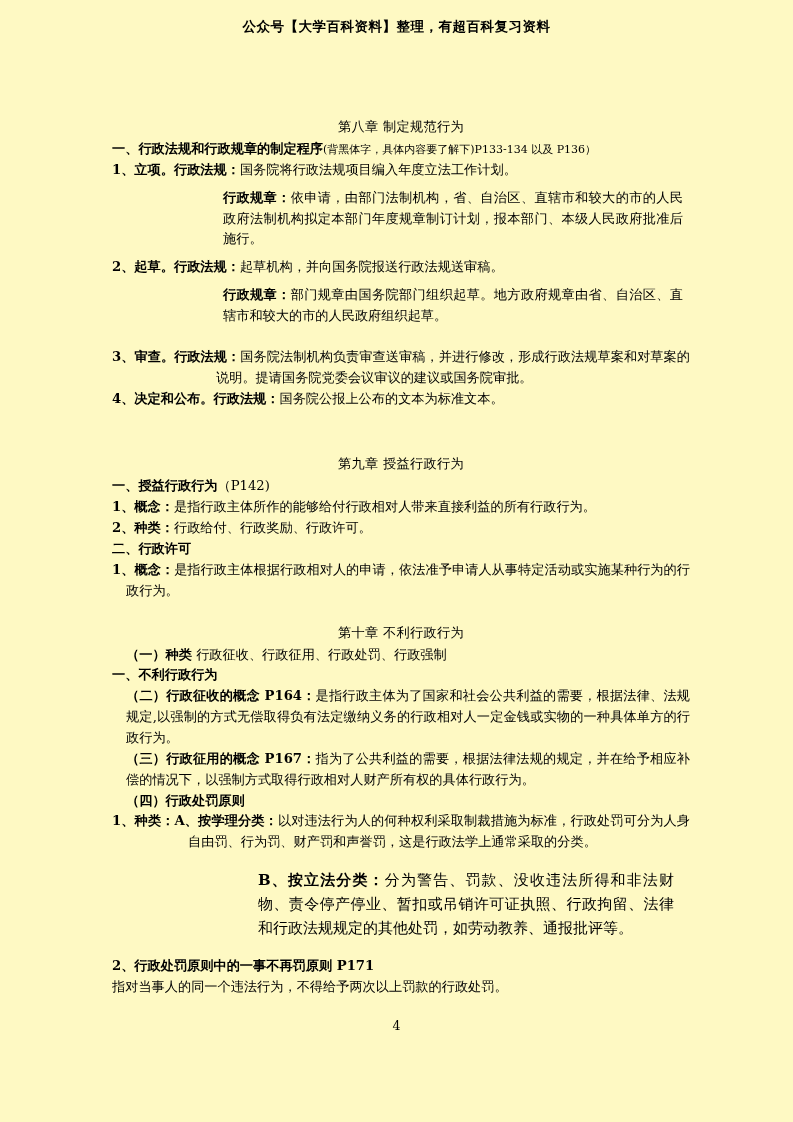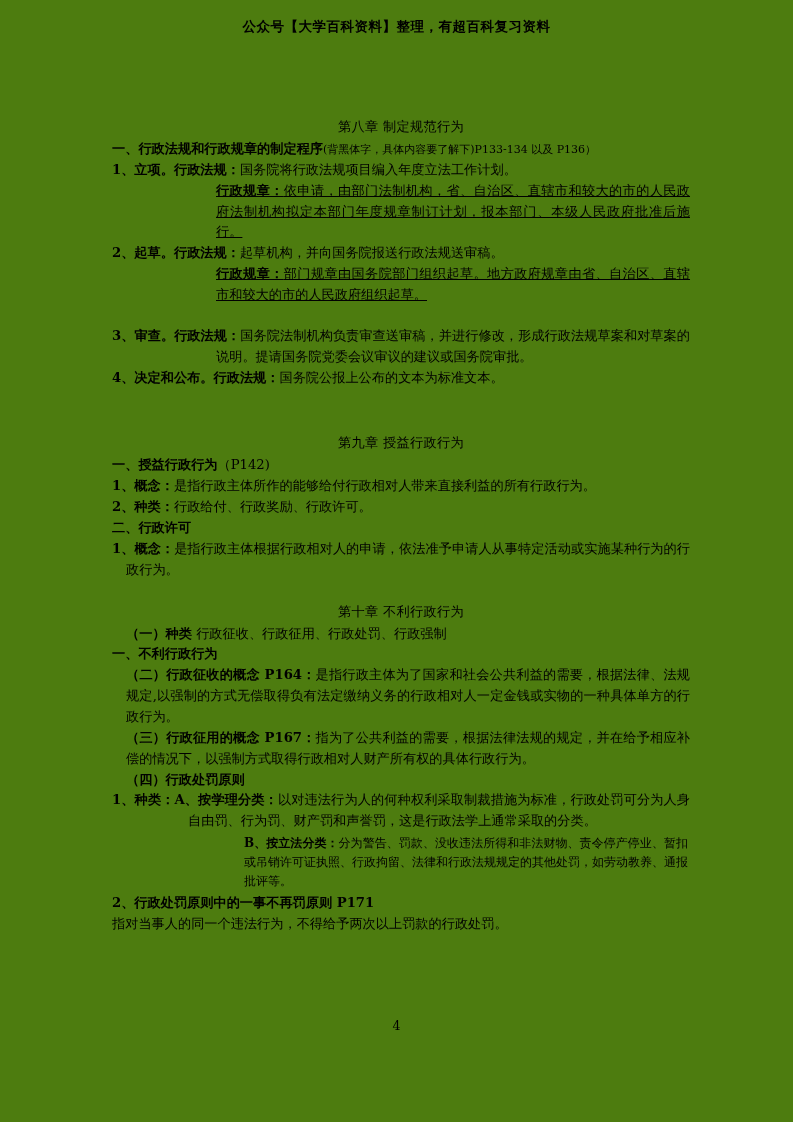--- a/index.html
+++ b/index.html
@@ -8,21 +8,21 @@
     background: #ffffff;
   }
   body {
     font-family: "DejaVu Serif", "Liberation Serif", serif;
     color: #000000;
   }
   .page {
     width: 793px;
     height: 1122px;
     position: relative;
-    background: #4d7c0f;
+    background: #fef9c3;
     box-sizing: border-box;
     overflow: hidden;
   }
   .watermark {
     position: absolute;
     top: 18px;
     left: 0;
     width: 793px;
     text-align: center;
     font-size: 13.5px;
@@ -60,30 +60,29 @@
   .hang-b { padding-left: 104px; text-indent: -104px; margin-top: 20px; }
   .hang-c { padding-left: 76px; text-indent: -76px; }
   .hang-d { padding-left: 14px; text-indent: 0; }
   .hang-e { padding-left: 14px; text-indent: -14px; }
   .indent-sub {
     padding-left: 104px;
     text-indent: 0;
     font-size: 13.2px;
     line-height: 1.58;
     text-align: justify;
-    margin: 0;
-    text-decoration: underline;
+    margin: 7px;
   }
   .indent-sub2 {
     padding-left: 130px;
     text-indent: 0;
-    font-size: 12px;
+    font-size: 15px;
     line-height: 1.58;
     text-align: justify;
-    margin: 2px;
+    margin: 16px;
   }
   .small-note { font-size: 11px; }
   .page-number {
     position: absolute;
     left: 0;
     top: 1018px;
     width: 793px;
     text-align: center;
     font-size: 12.5px;
   }

